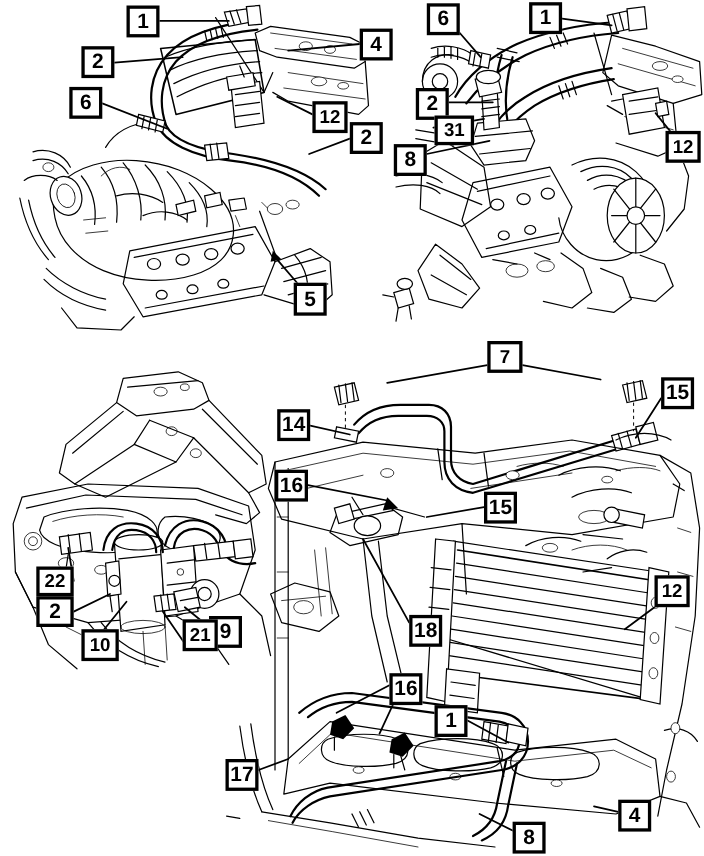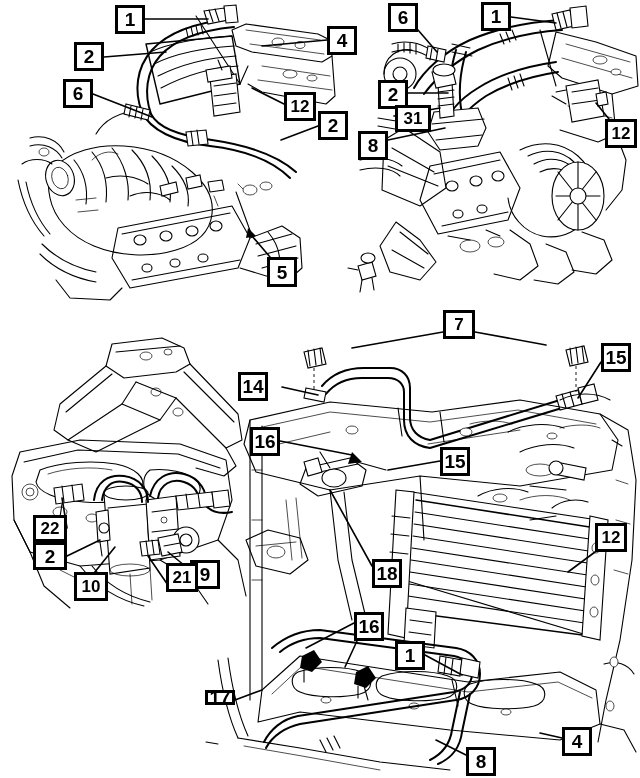--- a/index.html
+++ b/index.html
@@ -568,31 +568,31 @@
       <div class="callout sz1" style="left: 318px; top: 111px; width: 30px; height: 29px;">2</div>
       <div class="callout sz1" style="left: 267px; top: 257px; width: 30px; height: 30px;">5</div>
       <div class="callout sz1" style="left: 327px; top: 26px; width: 30px; height: 29px;">4</div>
       <div class="callout sz1" style="left: 388px; top: 3px; width: 30px; height: 29px;">6</div>
       <div class="callout sz1" style="left: 481px; top: 2px; width: 30px; height: 29px;">1</div>
       <div class="callout sz1" style="left: 378px; top: 80px; width: 30px; height: 29px;">2</div>
       <div class="callout sz2" style="left: 358px; top: 105px; width: 36px; height: 27px; margin-left: 37px;">31</div>
       <div class="callout sz1" style="left: 358px; top: 131px; width: 30px; height: 29px;">8</div>
       <div class="callout sz2" style="left: 605px; top: 119px; width: 32px; height: 29px;">12</div>
       <div class="callout sz2" style="left: 443px; top: 310px; width: 32px; height: 29px;">7</div>
-      <div class="callout sz1" style="left: 238px; top: 372px; width: 30px; height: 29px;">14</div>
+      <div class="callout sz1" style="left: 252px; top: 372px; width: 30px; height: 29px;">14</div>
       <div class="callout sz1" style="left: 601px; top: 343px; width: 30px; height: 29px;">15</div>
       <div class="callout sz1" style="left: 250px; top: 427px; width: 30px; height: 29px;">16</div>
       <div class="callout sz1" style="left: 440px; top: 447px; width: 30px; height: 29px;">15</div>
       <div class="callout sz2" style="left: 33px; top: 515px; width: 34px; height: 27px; text-align: right;">22</div>
       <div class="callout sz1" style="left: 33px; top: 542px; width: 34px; height: 28px;">2</div>
       <div class="callout sz2" style="left: 56px; top: 572px; width: 34px; height: 29px; margin-left: 18px;">10</div>
       <div class="callout sz1" style="left: 190px; top: 560px; width: 30px; height: 29px;">9</div>
       <div class="callout sz2" style="left: 166px; top: 563px; width: 32px; height: 29px;">21</div>
       <div class="callout sz1" style="left: 372px; top: 559px; width: 30px; height: 29px;">18</div>
       <div class="callout sz2" style="left: 595px; top: 523px; width: 32px; height: 29px;">12</div>
       <div class="callout sz1" style="left: 354px; top: 612px; width: 30px; height: 29px;">16</div>
       <div class="callout sz1" style="left: 395px; top: 641px; width: 30px; height: 29px;">1</div>
-      <div class="callout sz1" style="left: 205px; top: 690px; width: 30px; height: 15px;">17</div>
+      <div class="callout sz1" style="left: 205px; top: 690px; width: 30px; height: 29px;">17</div>
       <div class="callout sz1" style="left: 466px; top: 747px; width: 30px; height: 29px;">8</div>
       <div class="callout sz1" style="left: 562px; top: 727px; width: 30px; height: 29px;">4</div>
     </div>
 
 </div>
 
 </body></html>

